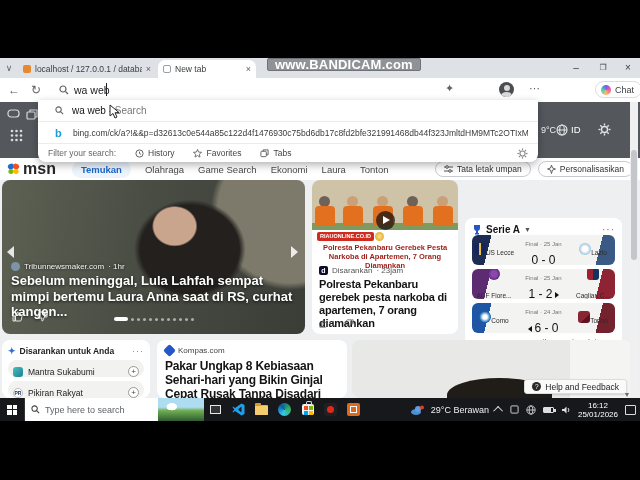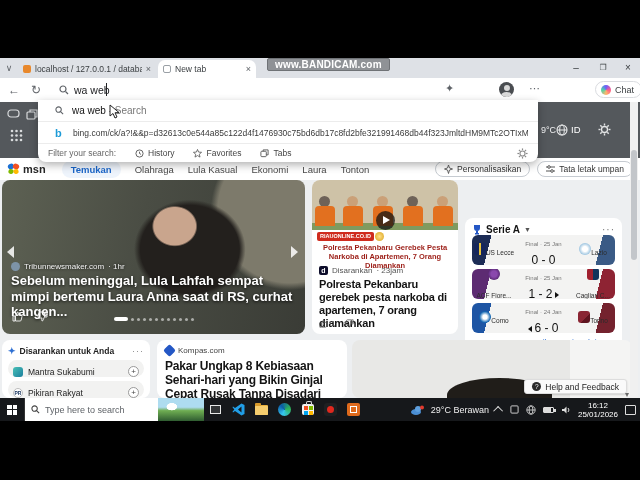--- a/index.html
+++ b/index.html
@@ -14,21 +14,21 @@
   .tabbar { left:0; top:0; width:640px; height:20px; background:#dee1e6; }
   .tab-search { left:3px; top:4px; width:12px; height:12px; color:#5f6368; font-size:9px; line-height:12px; text-align:center; }
   .tab { top:2px; height:18px; display:flex; align-items:center; gap:4px; padding:0 5px; font-size:8.5px; color:#3c4043; }
   .tab1 { left:18px; width:138px; }
   .tab2 { left:158px; width:98px; background:#fff; border-radius:7px 7px 0 0; }
   .tab .title { flex:1; white-space:nowrap; overflow:hidden; }
   .tab .x { color:#5f6368; font-size:9px; }
   .fav1 { width:8px; height:8px; border-radius:2px; background:#e8882c; flex:0 0 auto; }
   .fav2 { width:8px; height:8px; border:1px solid #9aa0a6; border-radius:2px; flex:0 0 auto; }
   .newtab-plus { left:263px; top:3px; width:14px; height:14px; color:#3c4043; font-size:12px; line-height:14px; text-align:center; }
-  .watermark { left:267px; top:0; height:13px; padding:0 7px; background:#8f9296; border:1px solid #6f7276; border-radius:2px; color:#fff; font-size:10px; font-weight:bold; line-height:11px; letter-spacing:.2px; }
+  .watermark { left:267px; top:0; height:13px; padding:0 7px; background:#8f9296; border:1px solid #6f7276; border-radius:2px; color:#fff; font-size:13px; font-weight:bold; line-height:11px; letter-spacing:.2px; }
   .winctl { top:2px; width:24px; height:16px; text-align:center; font-size:10px; line-height:15px; color:#3c4043; }
   .btn-min { left:564px; } .btn-max { left:591px; font-size:8px; } .btn-close { left:616px; }
 
   
   .toolbar { left:0; top:20px; width:640px; height:24px; background:#fff; }
   .nav-glyph { top:5px; font-size:12px; color:#5f6368; }
   .omni-q { left:74px; top:6px; font-size:10.5px; color:#202124; }
   .caret { left:106px; top:5px; width:1px; height:13px; background:#202124; }
   .tb-right { top:4px; font-size:11px; color:#5f6368; }
   .avatar { left:499px; top:4px; width:15px; height:15px; border-radius:50%; background:#4a4d51; overflow:hidden; }
@@ -38,21 +38,21 @@
   .copilot { width:10px; height:10px; border-radius:50%; background:conic-gradient(#6a5cff,#ff5e8a,#ffb86b,#51d2a8,#6a5cff); }
 
   
   .pgheader { left:0; top:44px; width:640px; height:56px; background:#54585c; }
   .hdr-ic { stroke:#d7d9db; fill:none; stroke-width:1.2; }
   .hdr-temp { left:541px; top:23px; font-size:9px; color:#f0f1f2; }
   .hdr-id { left:571px; top:22px; font-size:9.5px; color:#fff; }
 
   
   .msnnav { left:0; top:100px; width:640px; height:22px; background:#fff; display:flex; align-items:center; }
-  .msn-logo { display:flex; align-items:center; gap:3px; margin-left:7px; font-size:11px; font-weight:bold; color:#262626; }
+  .msn-logo { display:flex; align-items:center; gap:3px; margin-left:7px; font-size:16px; font-weight:bold; color:#262626; }
   .nav-item { font-size:9.5px; color:#4a4a4a; margin-left:14px; }
   .nav-item.active { color:#1b66c9; font-weight:bold; background:#eef4fc; padding:3px 9px; border-radius:10px; margin-left:16px; }
   .nav-sp { flex:1; }
   .pillbtn { height:16px; display:flex; align-items:center; gap:4px; padding:0 8px; border:1px solid #c6cbd1; border-radius:9px; background:#fff; font-size:8.5px; color:#333; margin-right:7px; }
 
   
   .content { left:0; top:122px; width:640px; height:218px; background:#edeff1; }
   .card { background:#fff; border-radius:8px; overflow:hidden; }
 
   
@@ -279,41 +279,41 @@
       <svg width="13" height="12" viewBox="0 0 13 12">
           <ellipse cx="4" cy="3.5" rx="3.2" ry="2.8" fill="#1a6fd4" transform="rotate(-25 4 3.5)"></ellipse>
           <ellipse cx="9" cy="3.5" rx="3.2" ry="2.8" fill="#f25022" transform="rotate(25 9 3.5)"></ellipse>
           <ellipse cx="4" cy="8.5" rx="2.6" ry="2.4" fill="#7fba00" transform="rotate(25 4 8.5)"></ellipse>
           <ellipse cx="9" cy="8.5" rx="2.6" ry="2.4" fill="#ffb900" transform="rotate(-25 9 8.5)"></ellipse>
         </svg>
       <span>msn</span>
     </span>
     <span class="nav-item active">Temukan</span>
     <span class="nav-item">Olahraga</span>
-    <span class="nav-item">Lula Kasual</span>
+    <span class="nav-item">Game Search</span>
     <span class="nav-item">Ekonomi</span>
     <span class="nav-item">Laura</span>
     <span class="nav-item">Tonton</span>
     <span class="nav-sp"></span>
-    <span class="pillbtn">
-      <svg width="9" height="9" viewBox="0 0 9 9">
-          <path d="M4.5 0 L5.5 3 L8.5 4 L5.5 5 L4.5 8.5 L3.5 5 L0.5 4 L3.5 3 Z" fill="none" stroke="#555" stroke-width="0.9"></path>
-        </svg>
-      <span>Personalisasikan</span>
-    </span>
     <span class="pillbtn">
       <svg width="9" height="8" viewBox="0 0 9 8">
           <g stroke="#555" stroke-width="1">
             <line x1="0" y1="2" x2="9" y2="2"></line>
             <line x1="0" y1="6" x2="9" y2="6"></line>
             <circle cx="3" cy="2" r="1.3" fill="#fff"></circle>
             <circle cx="6" cy="6" r="1.3" fill="#fff"></circle>
           </g>
         </svg>
       <span>Tata letak umpan</span>
+    </span>
+    <span class="pillbtn">
+      <svg width="9" height="9" viewBox="0 0 9 9">
+          <path d="M4.5 0 L5.5 3 L8.5 4 L5.5 5 L4.5 8.5 L3.5 5 L0.5 4 L3.5 3 Z" fill="none" stroke="#555" stroke-width="0.9"></path>
+        </svg>
+      <span>Personalisasikan</span>
     </span>
   </div>
 
   <div class="abs content">
 
     <div class="abs card hero">
       <div class="abs hero-arrow l"></div>
       <div class="abs hero-arrow r"></div>
       <div class="abs hero-src">
         <span class="dot"></span>

